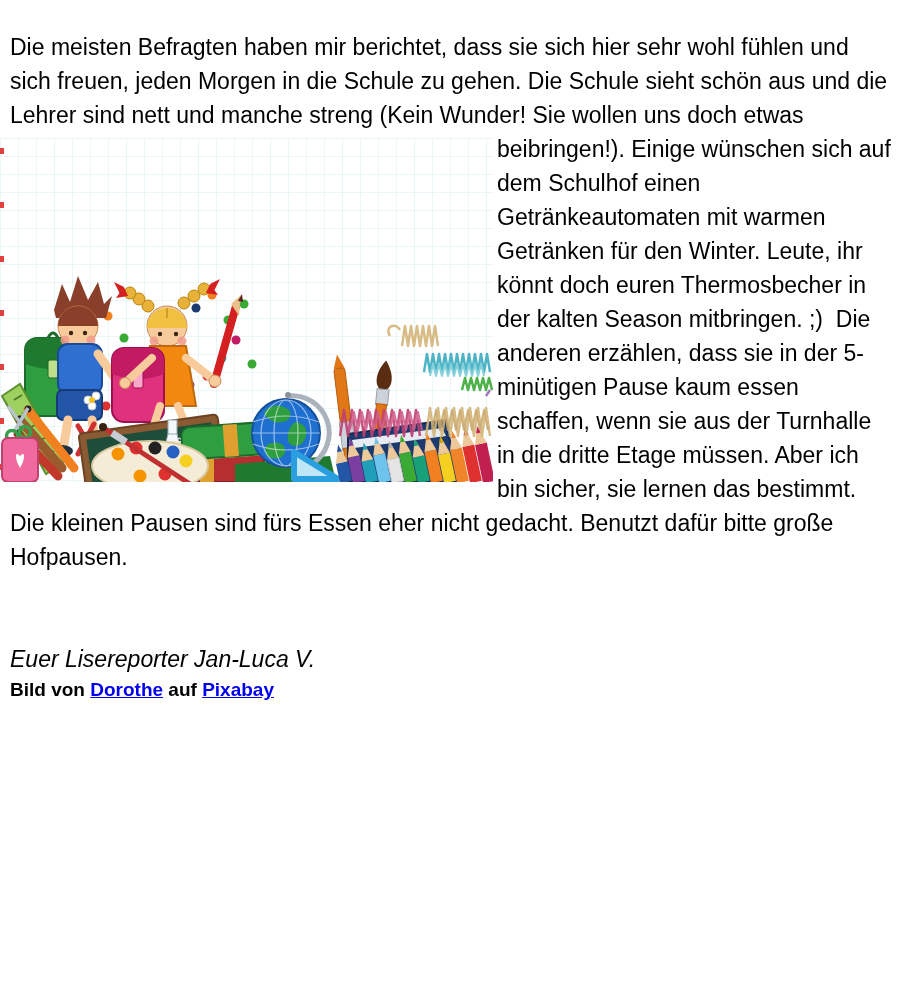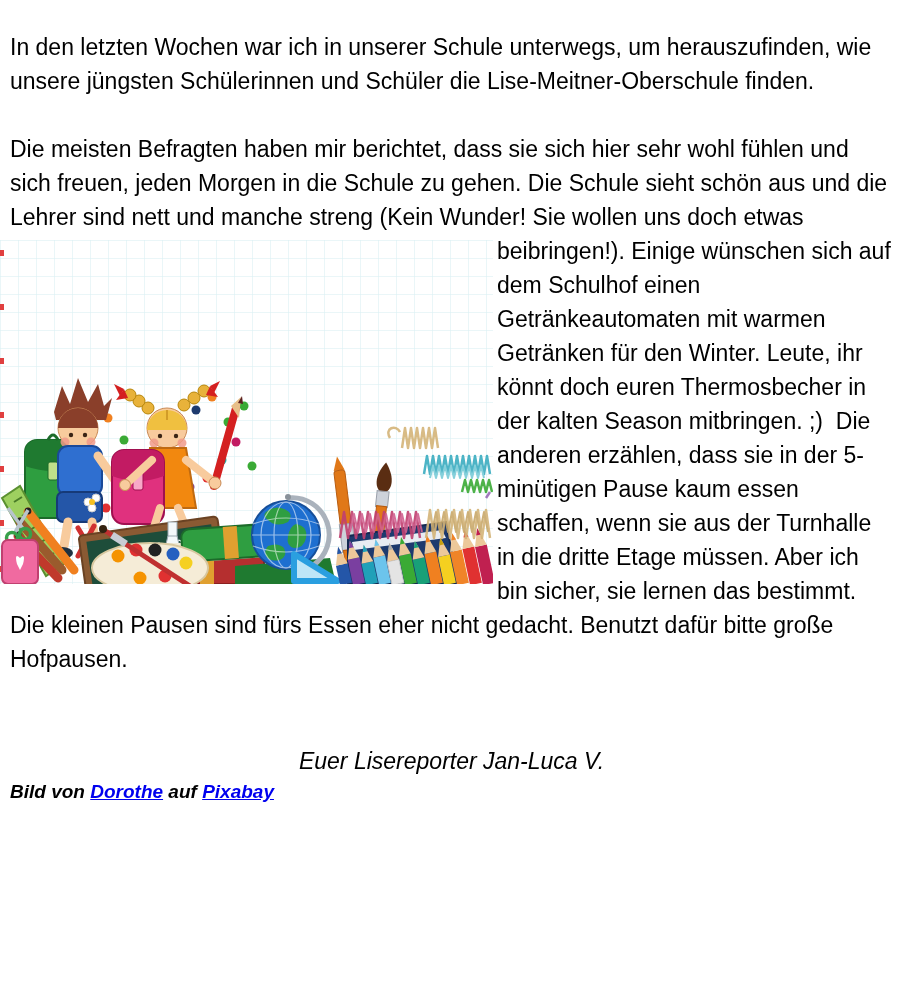--- a/index.html
+++ b/index.html
@@ -11,34 +11,33 @@
     padding-top: 30px; box-sizing: border-box;
     overflow: hidden;
   }
   p { margin: 0 10px 34px 10px; }
   .illu {
     float: left;
     width: 493px; height: 344px;
     margin: 6px 4px 0 -10px;
   }
   .illu svg { display: block; width: 493px; height: 344px; }
-  .signature { font-style: italic; margin-top: 68px; margin-bottom: 0; text-align: center; }
+  .signature { font-style: italic; margin-top: 68px; margin-bottom: 0; }
   .credit {
-    font-style: italic; font-weight: bold;
+    font-weight: bold;
     font-size: 19px; line-height: 28px;
     margin-bottom: 0;
   }
   a.credit-link { color: #0000ee; text-decoration: underline; }
 </style>
 </head>
 <body>
 
 <main>
 
-  <p>In den letzten Wochen war ich in unserer Schule unterwegs, um herauszufinden, wie unsere jüngsten Schülerinnen und Schüler die Lise-Meitner-Oberschule finden.</p>
 
   <p>
     <span>Die meisten Befragten haben mir berichtet, dass sie sich hier sehr wohl fühlen und sich freuen, jeden Morgen in die Schule zu gehen. Die Schule sieht schön aus und die Lehrer sind nett und manche streng (Kein </span><span class="illu">
         <svg viewBox="0 0 493 344" xmlns="http://www.w3.org/2000/svg">
       <defs>
         <pattern id="grid" width="18" height="18" patternUnits="userSpaceOnUse">
           <path d="M18 0 H0 V18" fill="none" stroke="#d5eef2" stroke-width="1"></path>
         </pattern>
       </defs>
 

